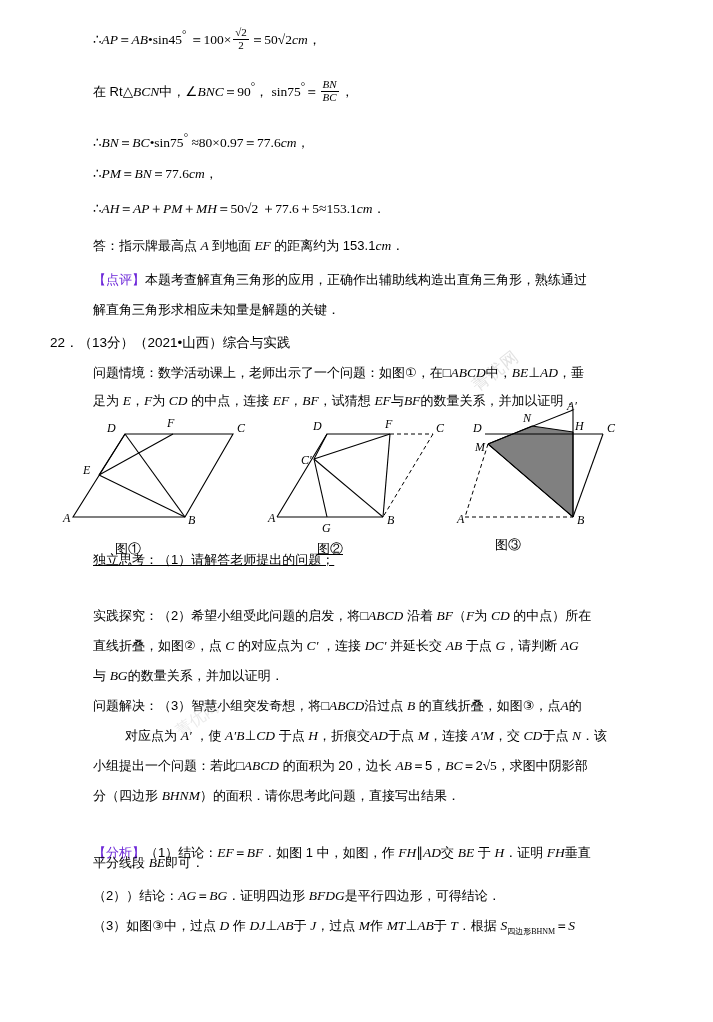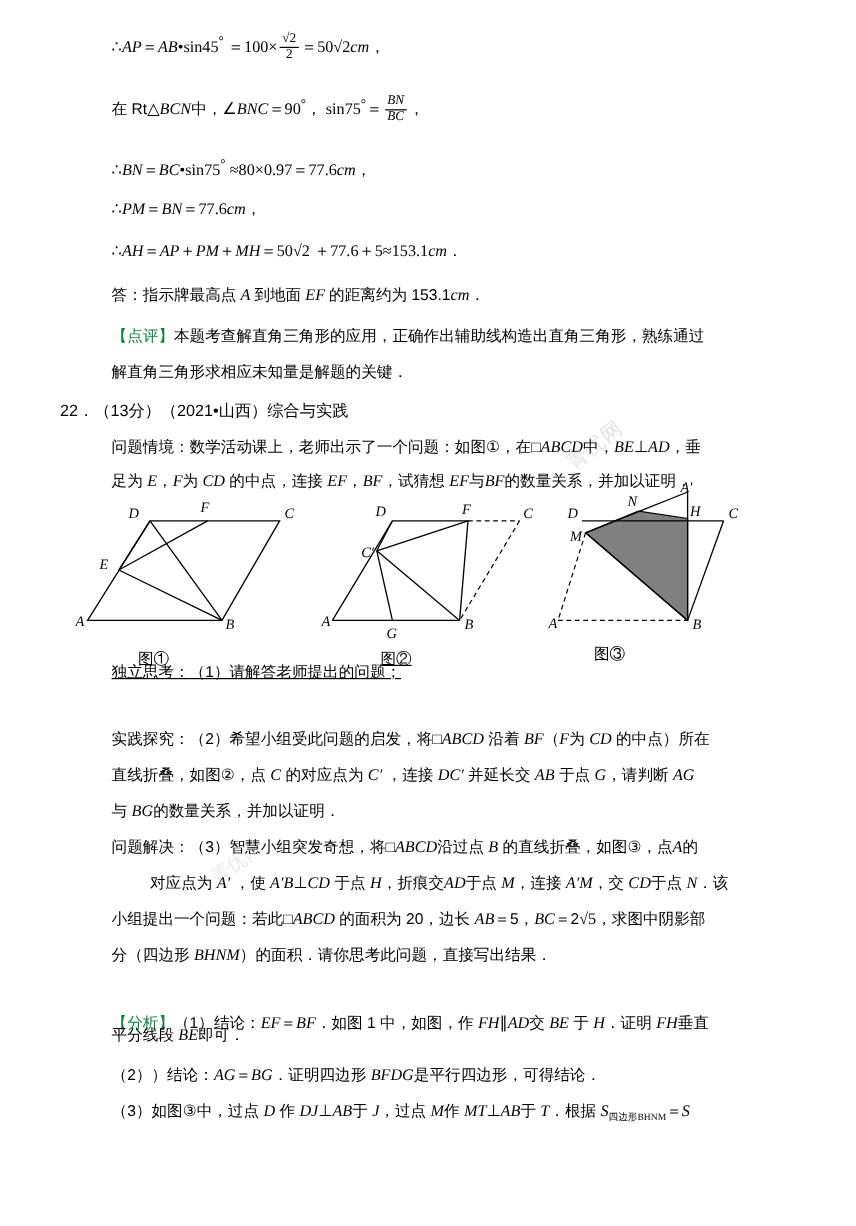--- a/index.html
+++ b/index.html
@@ -54,21 +54,21 @@
   }
   .ln {
     position: absolute;
     white-space: nowrap;
     font-size: 13.5px;
     line-height: 1.2;
     font-family: "Liberation Serif", serif;
   }
   .cn { font-family: "Liberation Sans", "DejaVu Sans", sans-serif; font-size: 13px; }
   i.v { font-style: italic; font-family: "Liberation Serif", serif; }
-  .blue { color: #15803d; }
+  .blue { color: #6d28d9; }
   .frac {
     display: inline-block;
     vertical-align: middle;
     text-align: center;
     font-size: 11px;
     line-height: 1.05;
     margin: 0 2px;
     position: relative;
     top: -1px;
   }

